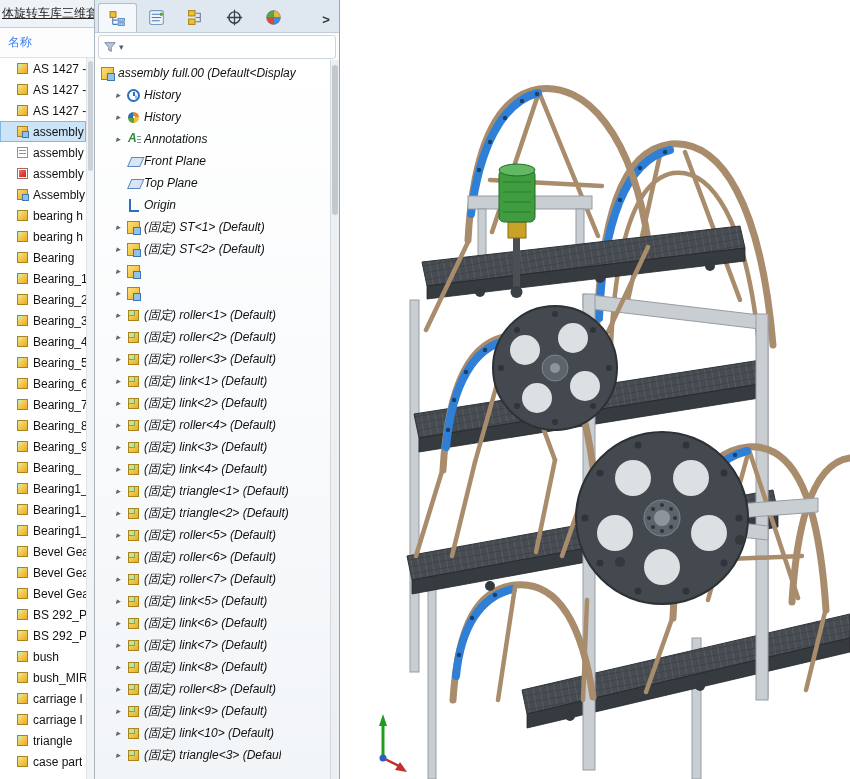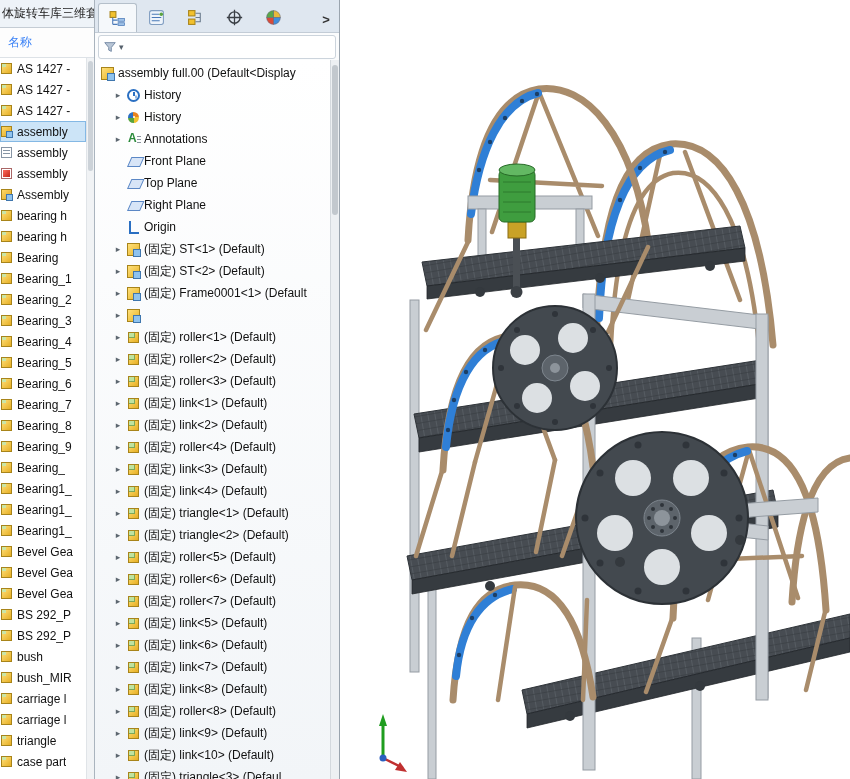--- a/index.html
+++ b/index.html
@@ -9,25 +9,25 @@
     font-family:"Liberation Sans", sans-serif;
     background:#fff; color:#111;
   }
   .app { position:relative; width:850px; height:779px; display:flex; }
 
   
   .file-panel { width:95px; flex:0 0 95px; border-right:1px solid #aab4be; background:#fff;
     display:flex; flex-direction:column; position:relative; }
   .fp-title { height:28px; background:#eef3f8; border-bottom:1px solid #c4ccd4;
     font-size:12px; display:flex; align-items:center; padding-left:2px;
-    white-space:nowrap; overflow:hidden; color:#222; }
+    white-space:nowrap; overflow:hidden; color:#222;text-decoration:underline; }
   .fp-colhdr { height:30px; font-size:12px; color:#3b82f6; display:flex; align-items:center;
     padding-left:8px; border-bottom:1px solid #dde2e7; background:#fdfdfd; }
   .file-list { flex:1; overflow:hidden; position:relative; padding-right:8px; }
-  .file-row { height:21px; display:flex; align-items:center; gap:4px; padding-left:0;
+  .file-row { height:21px; display:flex; align-items:center; gap:4px; padding-left:16px;
     font-size:12px; white-space:nowrap; overflow:hidden; }
   .file-row.selected { background:#cce4f7; outline:1px solid #84b8e4; outline-offset:-1px; }
   .ficon { width:13px; height:13px; flex:0 0 13px; position:relative; }
   [data-icon="part"] .ficon::before { content:""; position:absolute; inset:1px;
     background:linear-gradient(135deg,#ffe07a,#e6ae24); border:1px solid #a8841a; }
   [data-icon="part"] .ficon::after { content:""; position:absolute; left:2px; top:2px;
     width:4px; height:3px; background:#c9e6a8; }
   [data-icon="assembly"] .ficon::before { content:""; position:absolute; inset:1px;
     background:linear-gradient(135deg,#ffd966,#dfa92a); border:1px solid #a8841a; }
   [data-icon="assembly"] .ficon::after { content:""; position:absolute; right:0; bottom:0;
@@ -58,21 +58,21 @@
     justify-content:center; color:#333; font-size:13px; font-weight:bold; }
   .filterbar { height:24px; margin:2px 3px 1px 3px; background:#fff;
     border:1px solid #ccd4dc; border-radius:3px; display:flex; align-items:center;
     gap:2px; padding-left:4px; }
   .filterbar svg { width:14px; height:14px; }
   .filter-caret { font-size:9px; color:#55606b; }
 
   .tree { flex:1; overflow:hidden; position:relative; font-size:12px; padding-top:2px;
     background:linear-gradient(to bottom,#ffffff,#f2f5f8); padding-right:9px; }
   .tree-row { height:22px; display:flex; align-items:center; gap:3px; padding-left:18px;
-    white-space:nowrap; overflow:hidden; }
+    white-space:nowrap; overflow:hidden;font-style:italic; }
   .tree-row.root { padding-left:5px; }
   .arrow { width:10px; flex:0 0 10px; color:#5d6770; font-size:9px; text-align:center; }
   .lbl { overflow:hidden; white-space:nowrap; }
   .ticon { width:15px; height:15px; flex:0 0 15px; position:relative; }
   [data-icon="history"] .ticon::before { content:""; position:absolute; inset:1px;
     border:2px solid #2a6fc2; border-radius:50%; }
   [data-icon="history"] .ticon::after { content:""; position:absolute; left:7px; top:4px;
     width:2px; height:4px; background:#2a6fc2; box-shadow:2px 3px 0 -0.5px #2a6fc2; }
   [data-icon="sensors"] .ticon::before { content:""; position:absolute; inset:2px;
     border-radius:50%;
@@ -383,25 +383,20 @@
             <span class="ticon"></span>
             <span class="lbl">Front Plane</span>
           </div>
 
           <div class="tree-row" data-icon="plane">
             <span class="arrow"></span>
             <span class="ticon"></span>
             <span class="lbl">Top Plane</span>
           </div>
 
-          <div class="tree-row" data-icon="plane">
-            <span class="arrow"></span>
-            <span class="ticon"></span>
-            <span class="lbl">Right Plane</span>
-          </div>
 
           <div class="tree-row" data-icon="origin">
             <span class="arrow"></span>
             <span class="ticon"></span>
             <span class="lbl">Origin</span>
           </div>
 
           <div class="tree-row" data-icon="assembly">
             <span class="arrow">▸</span>
             <span class="ticon"></span>
@@ -410,21 +405,20 @@
 
           <div class="tree-row" data-icon="assembly">
             <span class="arrow">▸</span>
             <span class="ticon"></span>
             <span class="lbl">(固定) ST&lt;2&gt; (Default)</span>
           </div>
 
           <div class="tree-row" data-icon="assembly">
             <span class="arrow">▸</span>
             <span class="ticon"></span>
-            <span class="lbl">(固定) Frame0001&lt;1&gt; (Default</span>
           </div>
 
           <div class="tree-row" data-icon="assembly">
             <span class="arrow">▸</span>
             <span class="ticon"></span>
           </div>
 
           <div class="tree-row" data-icon="part">
             <span class="arrow">▸</span>
             <span class="ticon"></span>

